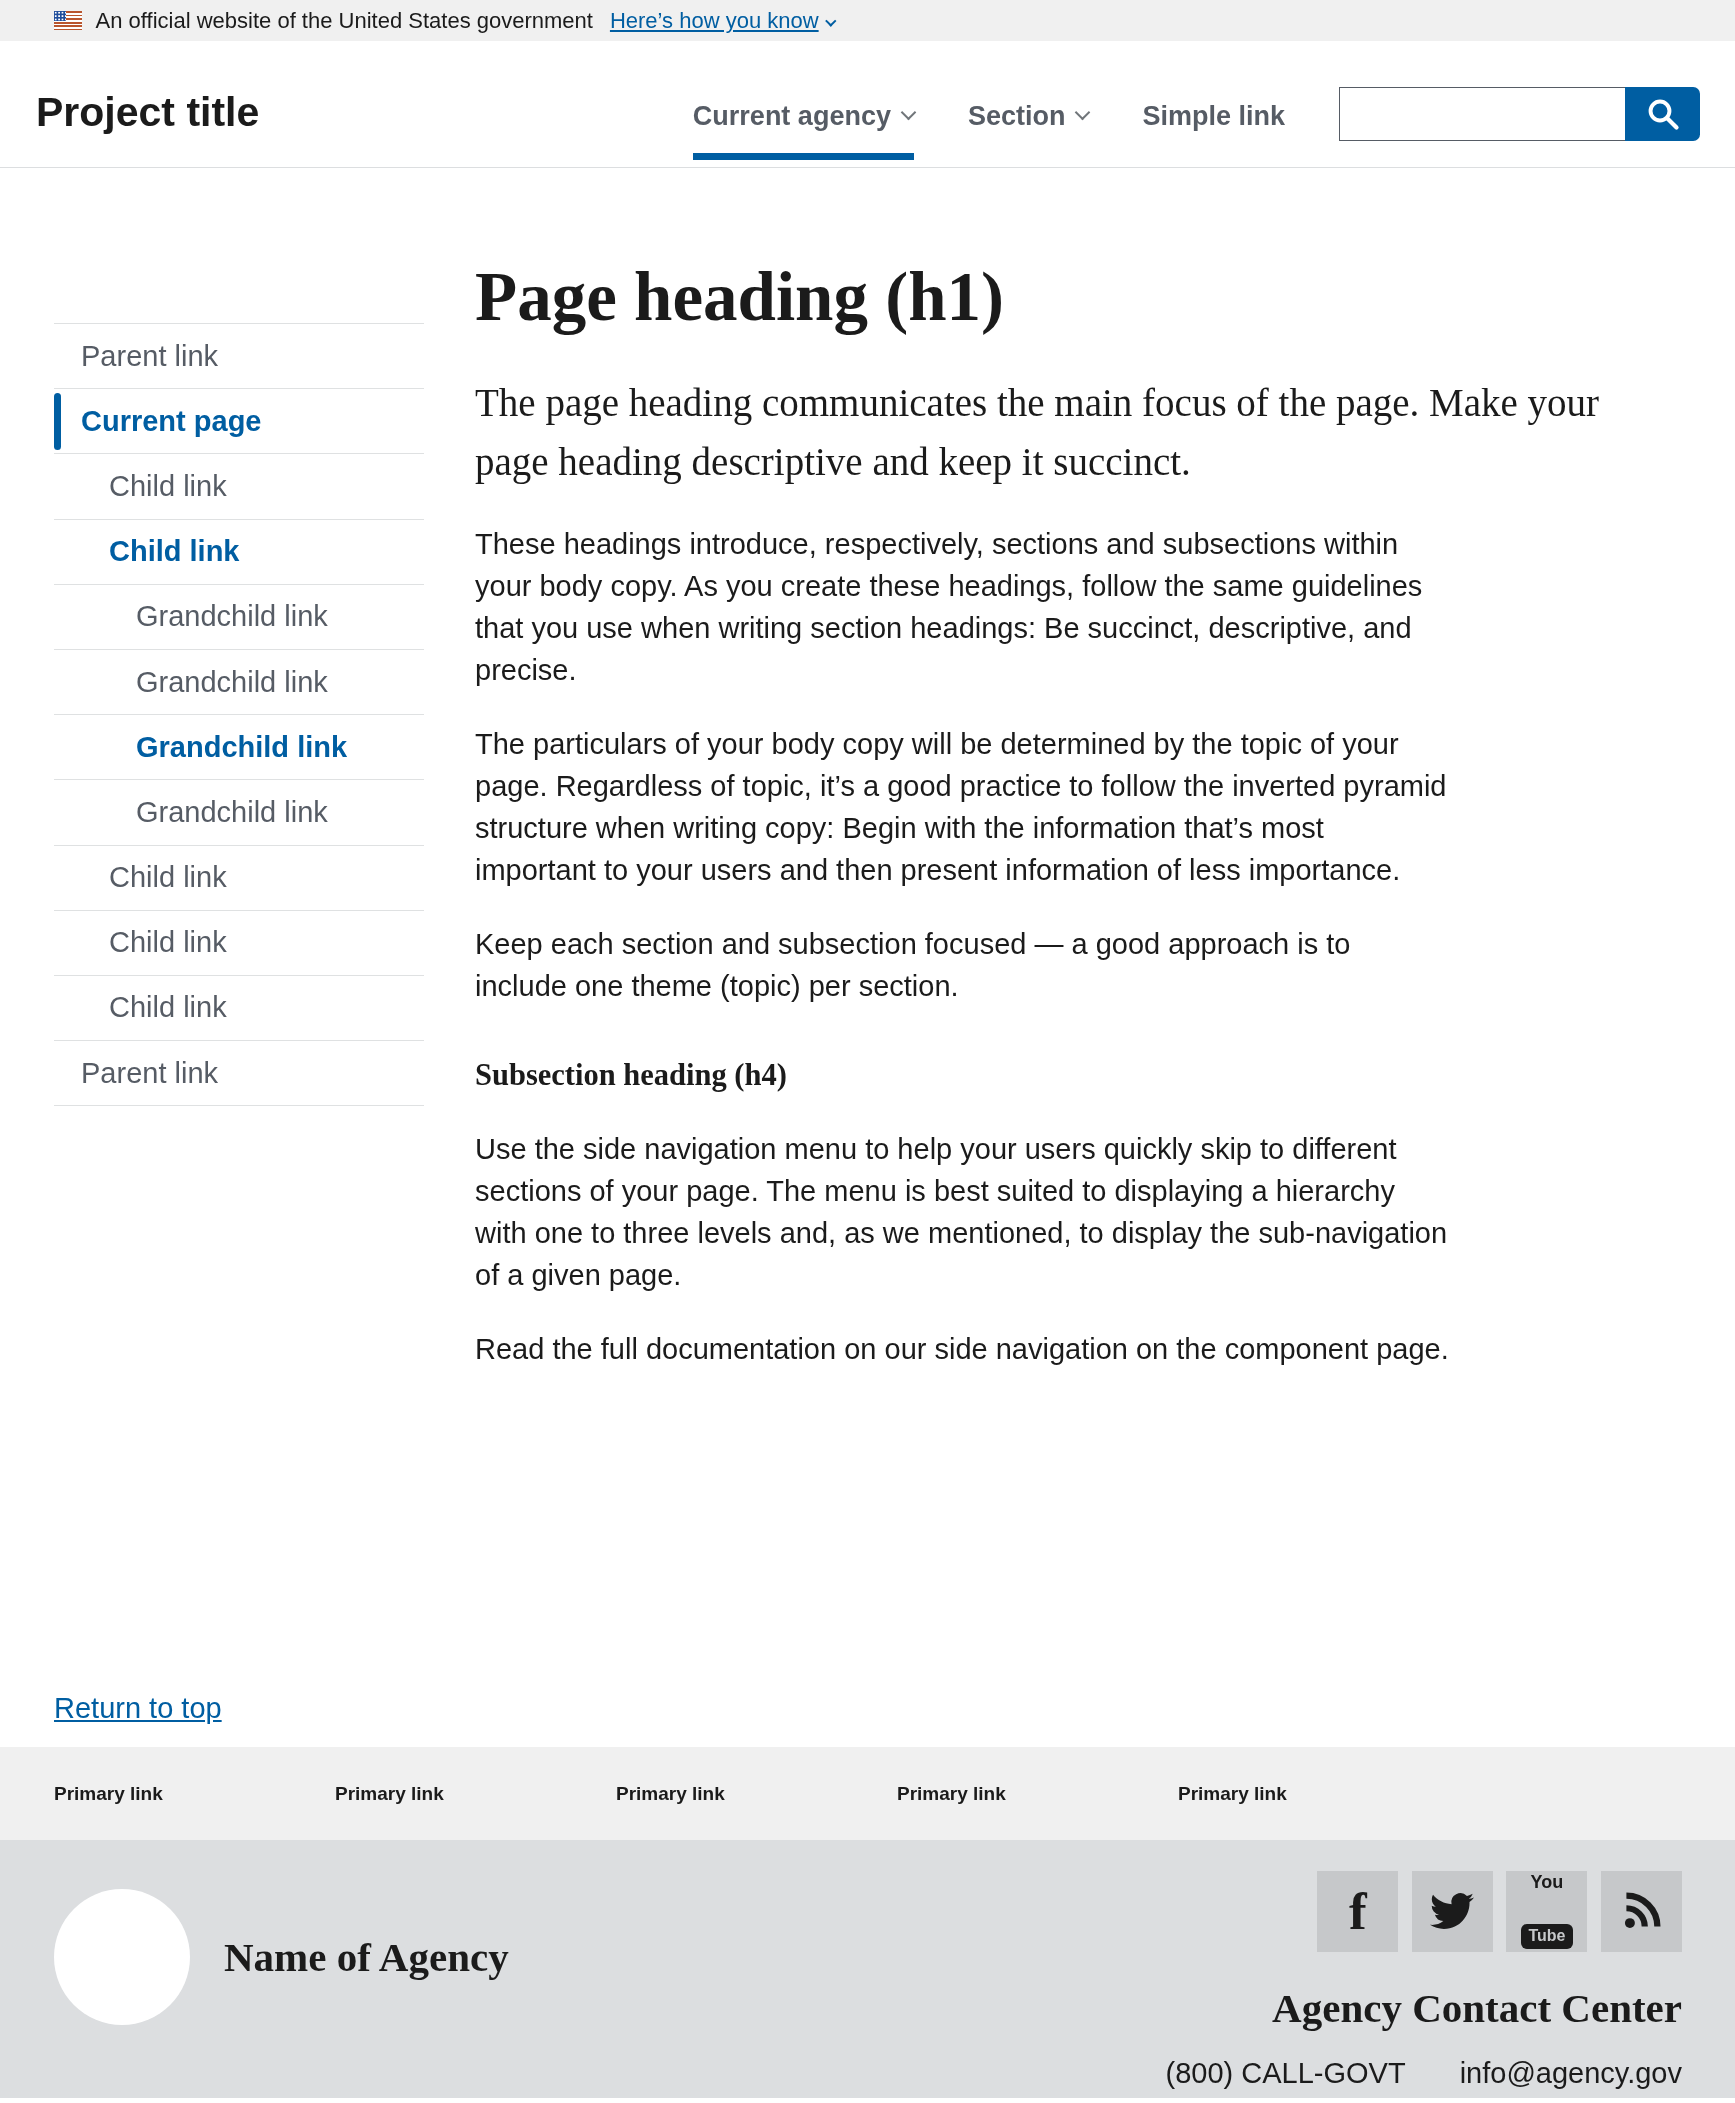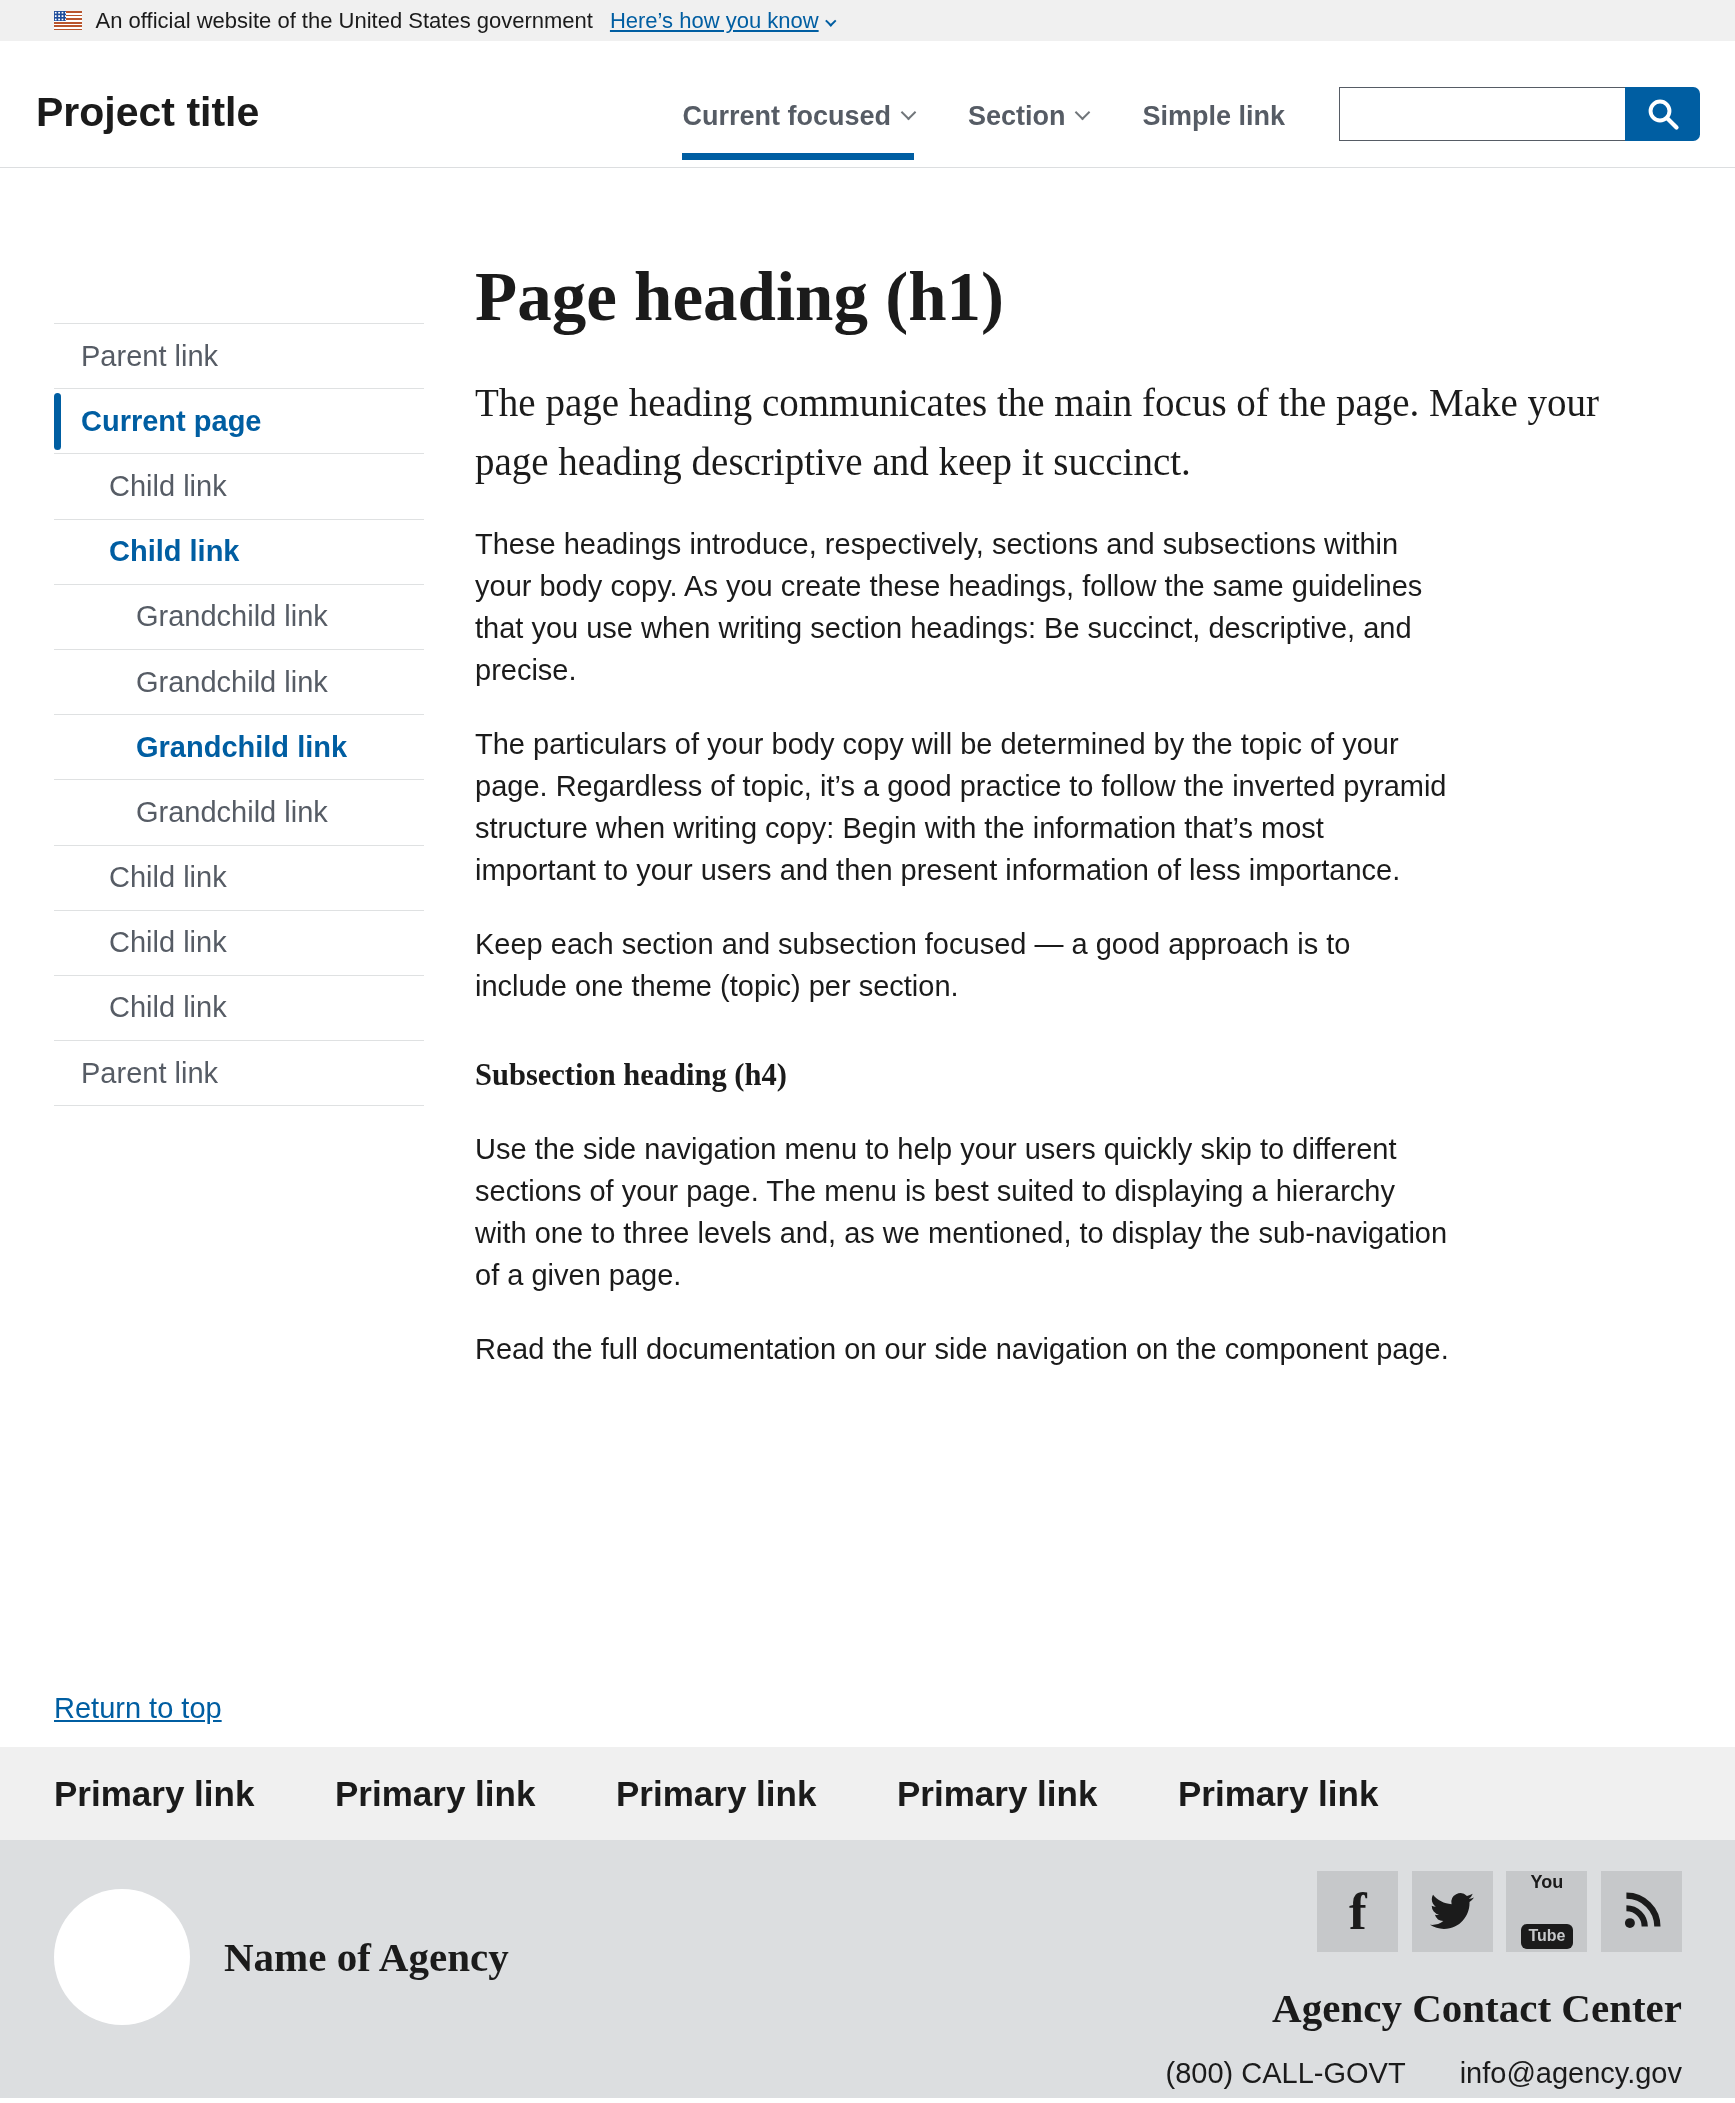--- a/index.html
+++ b/index.html
@@ -83,21 +83,21 @@
     font-size: 30.5px; line-height: 1.3; margin-top: 49px; }
   .main-col p.body { font-size: 29px; line-height: 42px; margin-top: 32px;
     max-width: 975px; color: #1b1b1b; }
 
   
   .return-wrap { margin: 95px 54px 22px; }
   .return-top { font-size: 29px; color: #005ea2; text-decoration: underline; cursor: pointer; }
 
   .footer-primary { height: 93px; background: #f0f0f0;
     display: flex; align-items: center; padding: 0 54px; }
-  .footer-primary a { width: 281px; font-size: 35px; font-weight: 700;
+  .footer-primary a { width: 281px; font-size: 19px; font-weight: 700;
     color: #1b1b1b; cursor: pointer; }
 
   .footer-secondary { height: 258px; background: #dcdee0;
     display: flex; justify-content: space-between; padding: 30.5px 54px 0; }
   .agency-block { display: flex; align-items: center; margin-top: 18.6px; height: 136px; }
   .logo-circle { width: 136px; height: 136px; border-radius: 50%; background: #ffffff; flex: none; }
   .agency-name { font-family: "Liberation Serif", serif; font-weight: 700;
     font-size: 41px; margin-left: 34px; color: #1b1b1b; }
   .contact-block { display: flex; flex-direction: column; align-items: flex-end; }
   .social-row { display: flex; gap: 13.6px; }
@@ -122,21 +122,21 @@
   <span class="banner-text">An official website of the United States government</span>
   <a class="banner-link">Here’s how you know</a>
   <span class="chev-sm"></span>
 </div>
 
 <header class="site-header">
   <a class="site-title">Project title</a>
   <div class="header-right">
     <nav class="primary-nav">
       <a class="nav-item current">
-        <span>Current focused</span>
+        <span>Current agency</span>
         <span class="chev"></span>
       </a>
       <a class="nav-item">
         <span>Section</span>
         <span class="chev"></span>
       </a>
       <a class="nav-item">
         <span>Simple link</span>
       </a>
     </nav>

